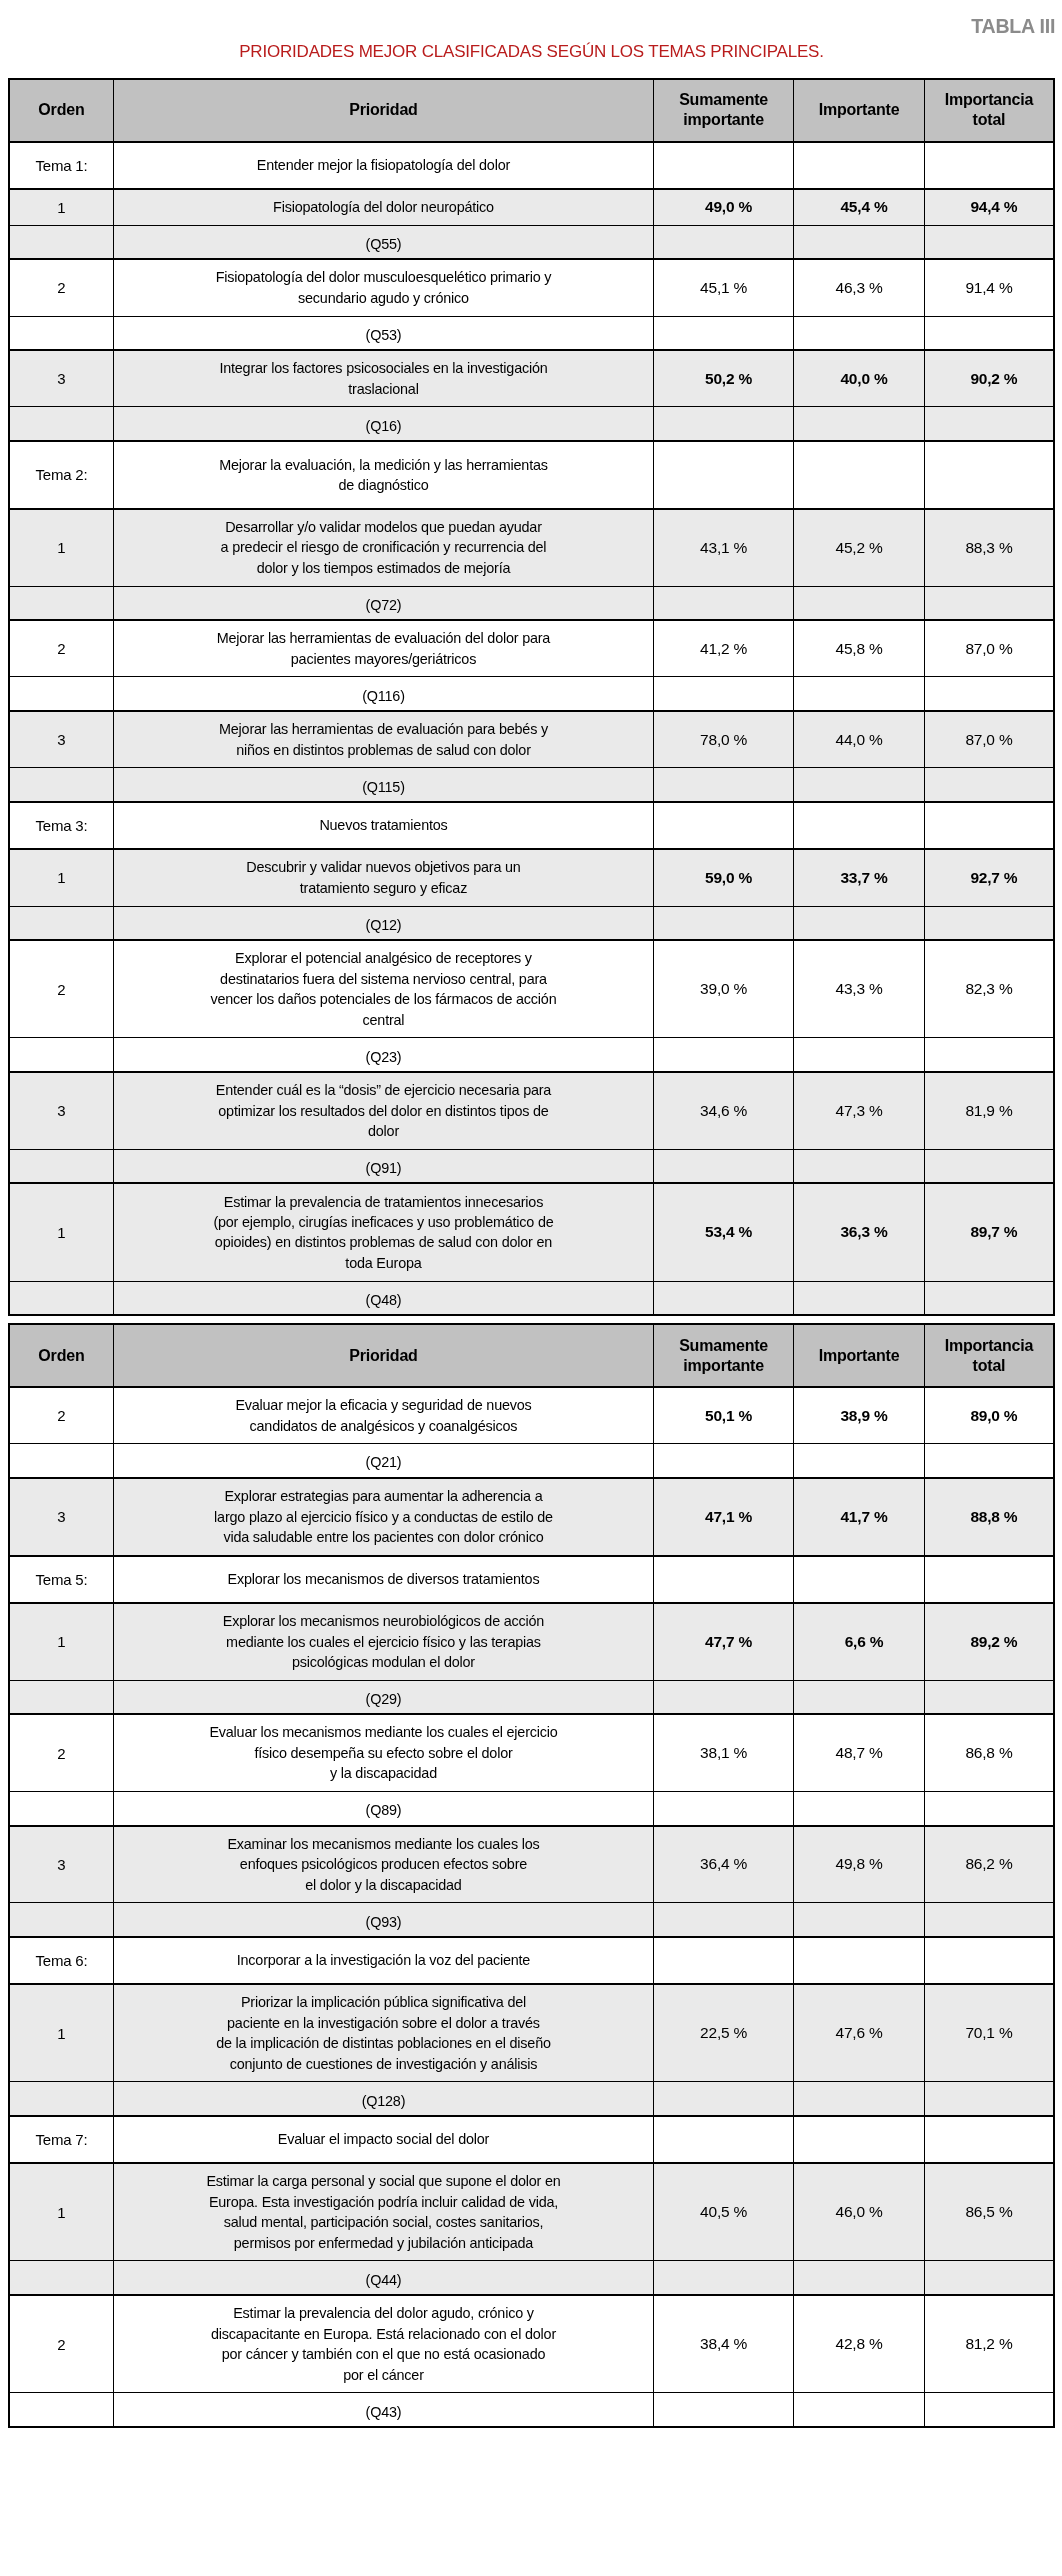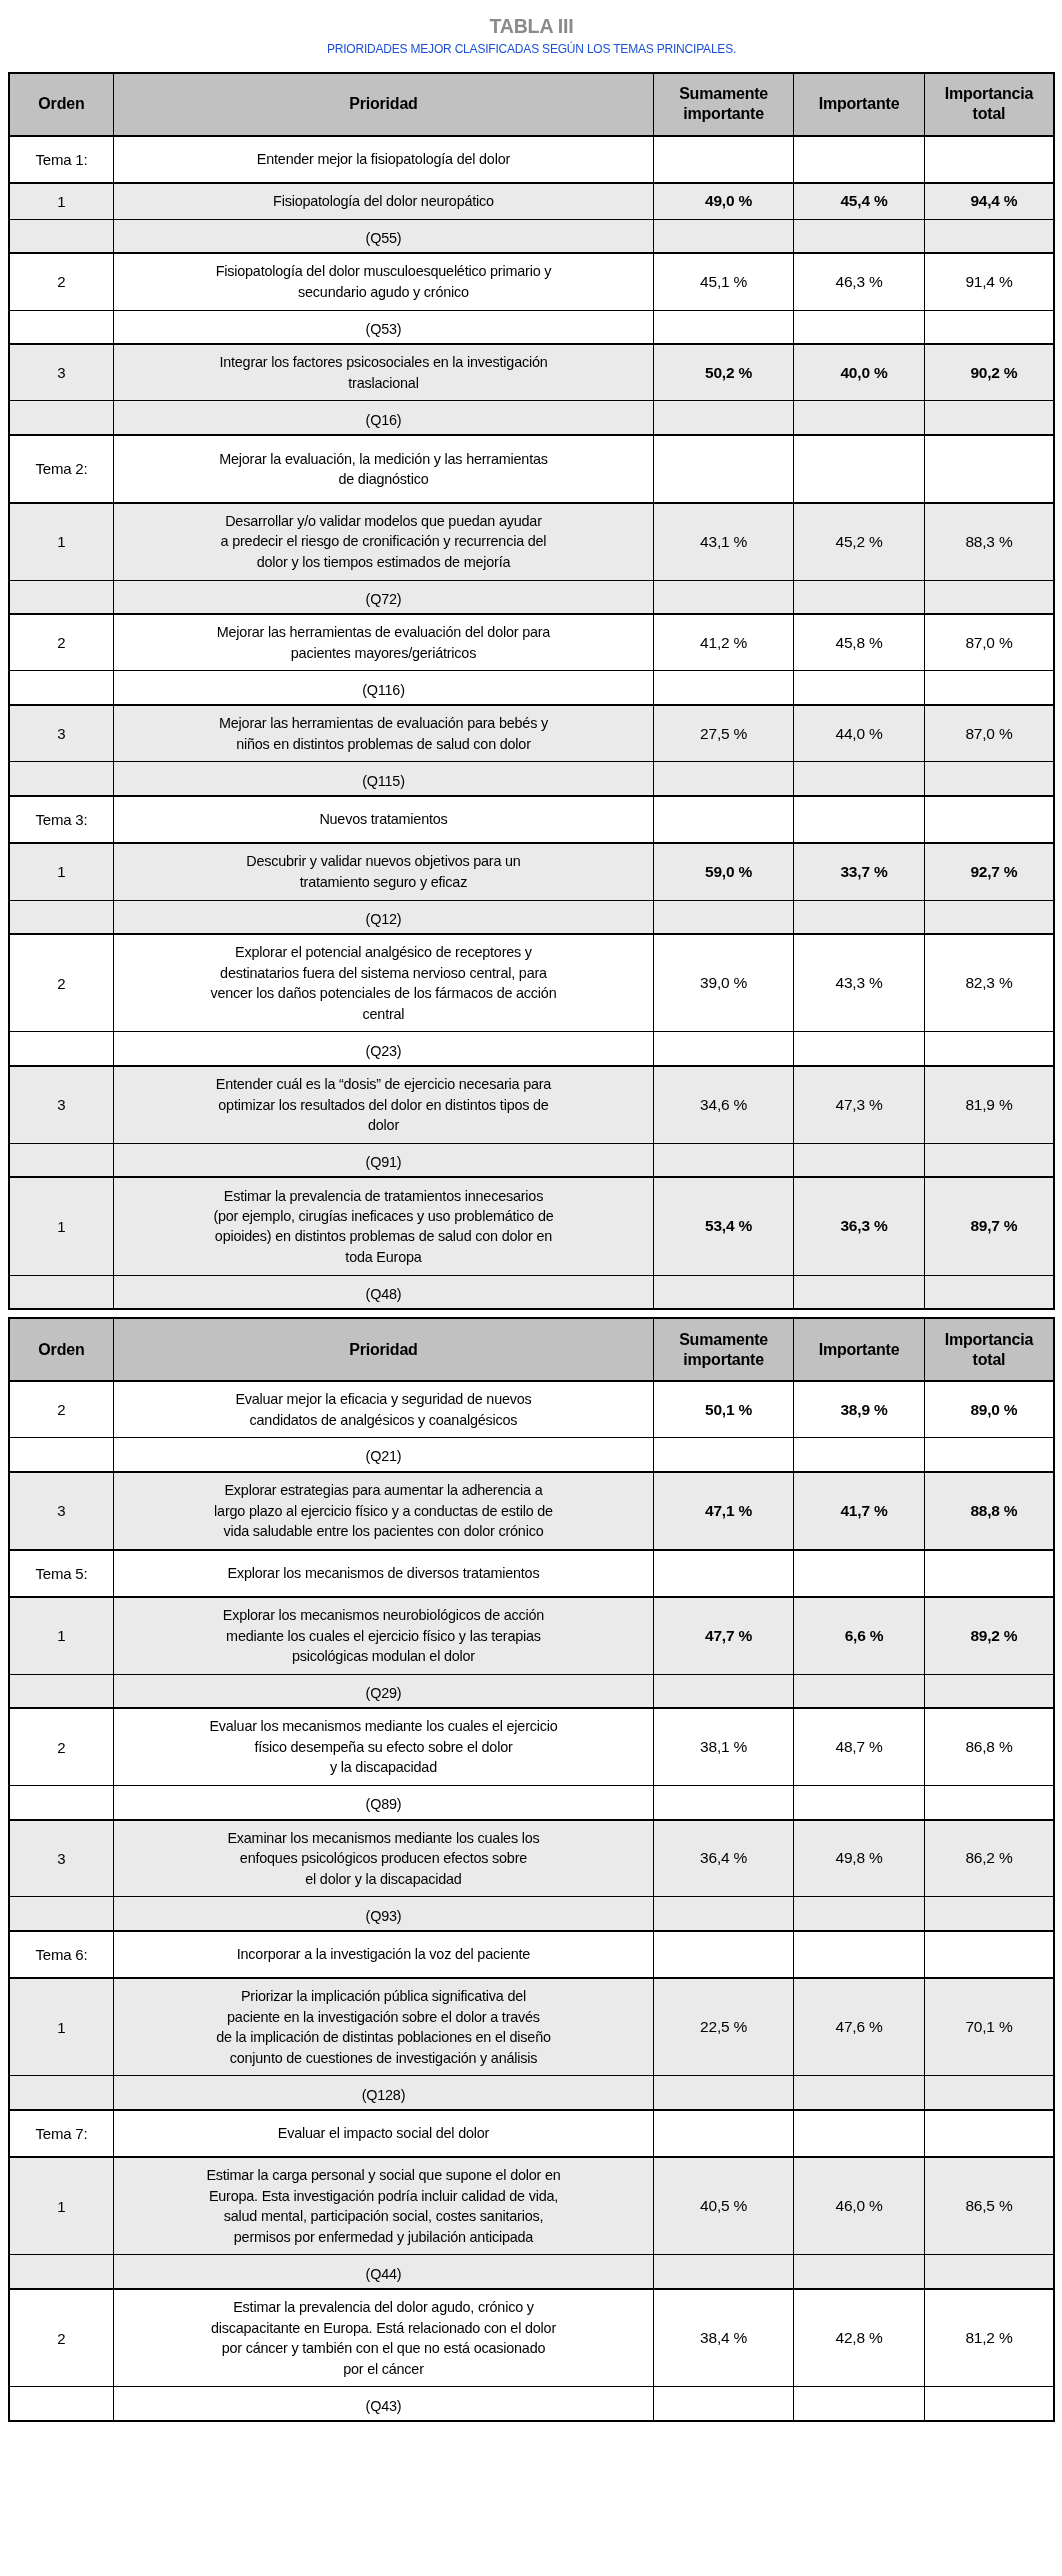--- a/index.html
+++ b/index.html
@@ -11,30 +11,30 @@
   }
   html,body{margin:0;padding:0;background:#ffffff;}
   body{
     width:1063px;
     font-family:"Liberation Sans", sans-serif;
     color:#000;
     letter-spacing:-0.2px;
   }
   .page{padding:8.2px 7.7px 6.2px 7.7px;}
   .title{
-    text-align:center;
+    text-align:right;
     color:var(--title-gray);
     font-size:19.6px;
     font-weight:bold;
     margin:7.2px 0 4.1px 0;
   }
   .subtitle{
     text-align:center;
-    color:#1d4ed8;
-    font-size:12px;
+    color:#b91c1c;
+    font-size:17px;
     font-weight:normal;
     margin:0 0 15.5px 0;
   }
   table.ptable{
     border-collapse:collapse;
     width:100%;
     table-layout:fixed;
     border:2.6px solid var(--border);
   }
   table.ptable + table.ptable{margin-top:7.2px;}
@@ -192,21 +192,21 @@
             <td class="orden"></td>
             <td class="textcell">(Q116)</td>
             <td class="pct"></td>
             <td class="pct"></td>
             <td class="pct"></td>
           </tr>
           <tr class="priority-row shaded">
             <td class="orden">3</td>
             <td class="textcell">Mejorar las herramientas de evaluación para bebés y
 niños en distintos problemas de salud con dolor</td>
-            <td class="pct">27,5 %</td>
+            <td class="pct">78,0 %</td>
             <td class="pct">44,0 %</td>
             <td class="pct">87,0 %</td>
           </tr>
           <tr class="question-row shaded">
             <td class="orden"></td>
             <td class="textcell">(Q115)</td>
             <td class="pct"></td>
             <td class="pct"></td>
             <td class="pct"></td>
           </tr>

